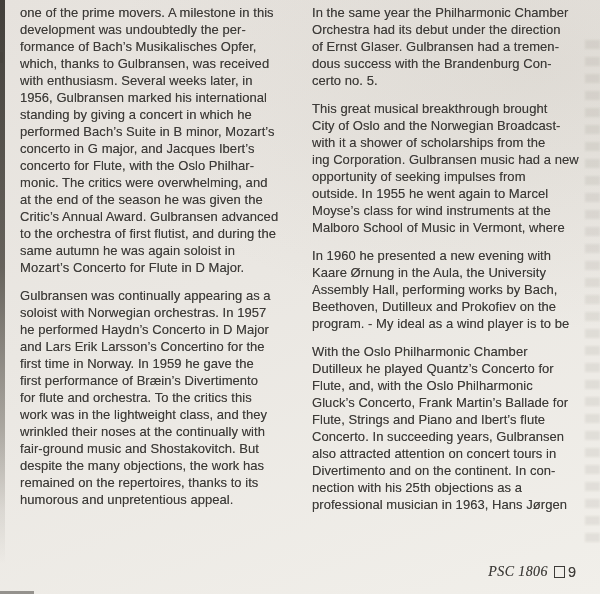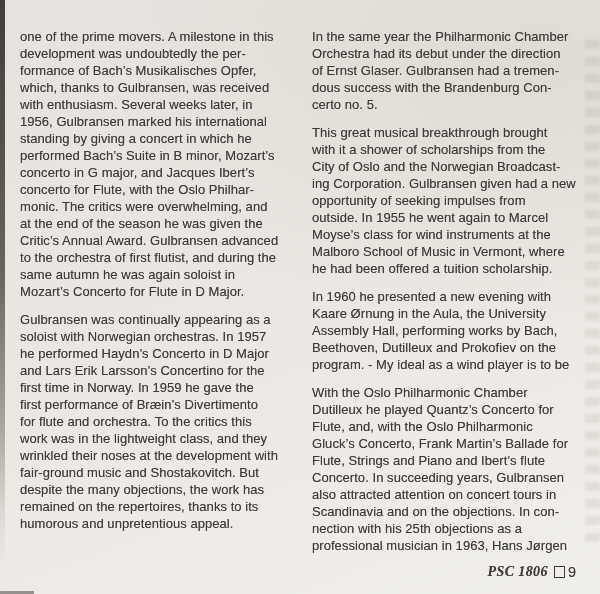--- a/index.html
+++ b/index.html
@@ -20,38 +20,37 @@
       rgba(92,87,78,0.45) 72%, rgba(92,87,78,0.12) 86%, rgba(92,87,78,0) 95%);
   }
   .tick{position:absolute;left:0;top:52px;width:3px;height:11px;background:rgba(70,66,60,0.55);border-radius:1px}
   .corner{position:absolute;left:0;bottom:0;width:34px;height:3px;background:rgba(60,57,52,0.5)}
   .ghost{
     position:absolute;right:0;top:40px;width:15px;height:505px;
     background:repeating-linear-gradient(180deg,
       rgba(110,104,94,0.10) 0 9px, rgba(110,104,94,0) 9px 17px);
     filter:blur(1.2px);
   }
-  .col{position:absolute;top:28px;width:282px}
+  .col{position:absolute;top:4px;width:282px}
   .col-left{left:20px}
   .col-right{left:312px}
   .para{margin:0 0 11px 0}
   .line{
     font-size:13px;line-height:17px;color:var(--ink);
     white-space:nowrap;letter-spacing:0.05px;
     text-shadow:0 0 0.6px rgba(61,59,56,0.55);
   }
   .footer{
     position:absolute;top:563px;right:24px;height:18px;
     display:flex;align-items:center;color:var(--ink);
   }
   .catalog{
     font-family:"Liberation Serif",serif;font-style:italic;
     font-size:14px;letter-spacing:0.4px;
     text-shadow:0 0 0.5px rgba(61,59,56,0.5);
-    font-weight:bold;
   }
   .box{
     width:9px;height:10px;border:1.6px solid var(--ink);
     display:inline-block;margin:0 3px 0 6px;background:transparent;
   }
   .pagenum{
     font-family:"Liberation Sans",sans-serif;font-size:14.5px;
     text-shadow:0 0 0.5px rgba(61,59,56,0.5);
   }
 </style>
@@ -85,62 +84,61 @@
       </div>
       <div class="para">
         <div class="line">Gulbransen was continually appearing as a</div>
         <div class="line">soloist with Norwegian orchestras. In 1957</div>
         <div class="line">he performed Haydn’s Concerto in D Major</div>
         <div class="line">and Lars Erik Larsson’s Concertino for the</div>
         <div class="line">first time in Norway. In 1959 he gave the</div>
         <div class="line">first performance of Bræin’s Divertimento</div>
         <div class="line">for flute and orchestra. To the critics this</div>
         <div class="line">work was in the lightweight class, and they</div>
-        <div class="line">wrinkled their noses at the development with</div>
+        <div class="line">wrinkled their noses at the continually with</div>
         <div class="line">fair-ground music and Shostakovitch. But</div>
         <div class="line">despite the many objections, the work has</div>
         <div class="line">remained on the repertoires, thanks to its</div>
         <div class="line">humorous and unpretentious appeal.</div>
       </div>
     </div>
   <div class="col col-right">
       <div class="para">
         <div class="line">In the same year the Philharmonic Chamber</div>
         <div class="line">Orchestra had its debut under the direction</div>
         <div class="line">of Ernst Glaser. Gulbransen had a tremen-</div>
         <div class="line">dous success with the Brandenburg Con-</div>
         <div class="line">certo no. 5.</div>
       </div>
       <div class="para">
         <div class="line">This great musical breakthrough brought</div>
+        <div class="line">City of Oslo and the Norwegian Broadcast-</div>
         <div class="line">with it a shower of scholarships from the</div>
-        <div class="line">City of Oslo and the Norwegian Broadcast-</div>
-        <div class="line">ing Corporation. Gulbransen given had a new</div>
+        <div class="line">ing Corporation. Gulbransen music had a new</div>
         <div class="line">opportunity of seeking impulses from</div>
         <div class="line">outside. In 1955 he went again to Marcel</div>
         <div class="line">Moyse’s class for wind instruments at the</div>
         <div class="line">Malboro School of Music in Vermont, where</div>
-        <div class="line">he had been offered a tuition scholarship.</div>
       </div>
       <div class="para">
         <div class="line">In 1960 he presented a new evening with</div>
         <div class="line">Kaare Ørnung in the Aula, the University</div>
         <div class="line">Assembly Hall, performing works by Bach,</div>
         <div class="line">Beethoven, Dutilleux and Prokofiev on the</div>
         <div class="line">program. - My ideal as a wind player is to be</div>
       </div>
       <div class="para">
         <div class="line">With the Oslo Philharmonic Chamber</div>
         <div class="line">Dutilleux he played Quantz’s Concerto for</div>
         <div class="line">Flute, and, with the Oslo Philharmonic</div>
         <div class="line">Gluck’s Concerto, Frank Martin’s Ballade for</div>
         <div class="line">Flute, Strings and Piano and Ibert’s flute</div>
         <div class="line">Concerto. In succeeding years, Gulbransen</div>
         <div class="line">also attracted attention on concert tours in</div>
-        <div class="line">Scandinavia and on the objections. In con-</div>
+        <div class="line">Divertimento and on the continent. In con-</div>
         <div class="line">nection with his 25th objections as a</div>
         <div class="line">professional musician in 1963, Hans Jørgen</div>
       </div>
     </div>
 
   <div class="footer">
     <span class="catalog">PSC 1806</span>
     <span class="box"></span>
     <span class="pagenum">9</span>
   </div>

